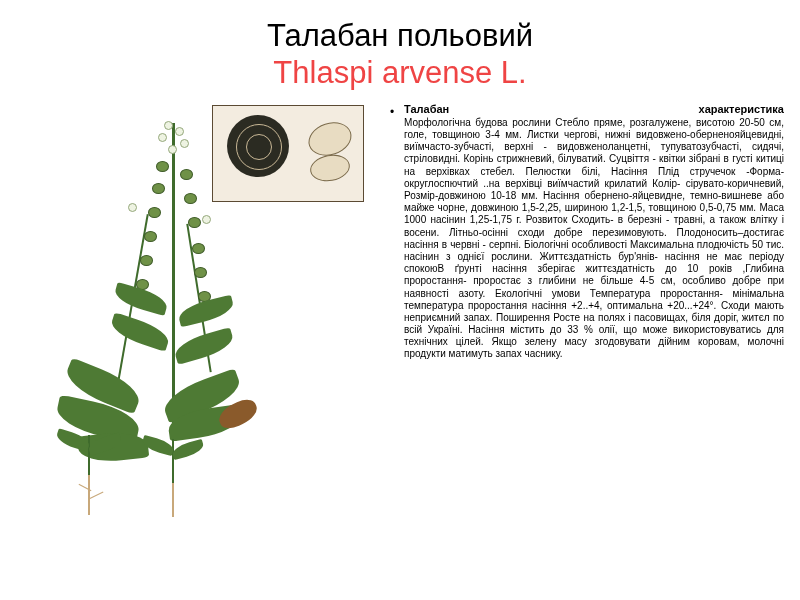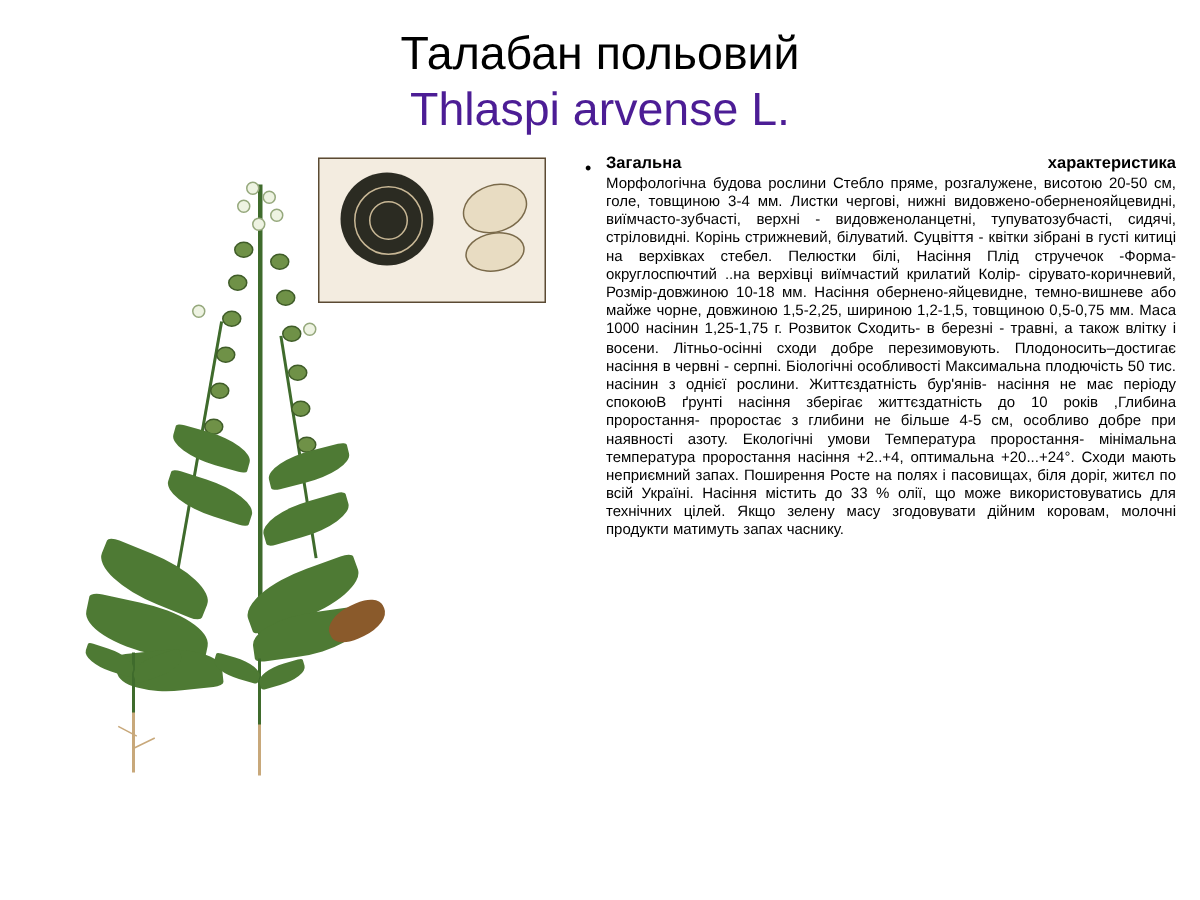--- a/index.html
+++ b/index.html
@@ -24,21 +24,21 @@
     padding-top: 18px;
   }
   .title-line1 {
     font-size: 31px;
     color: #000000;
     line-height: 1.18;
     font-weight: normal;
   }
   .title-line2 {
     font-size: 31px;
-    color: #4c1d95;
+    color: #ef4444;
     line-height: 1.18;
     font-weight: normal;
   }
   .content-row {
     display: flex;
     flex-direction: row;
     align-items: flex-start;
     margin-top: 12px;
   }
   .image-col {
@@ -225,21 +225,21 @@
 
         <div class="brown-pod" style="left:196px; top:300px; width:40px; height:22px;"></div>
       </div>
     </div>
 
     <div class="text-col">
       <div class="bullet-row">
         <div class="bullet-dot">•</div>
         <div class="bullet-body">
           <div class="para-head">
-            <span class="h-left">Загальна</span>
+            <span class="h-left">Талабан</span>
             <span class="h-right">характеристика</span>
           </div>
           <div class="para-text">Морфологічна будова рослини Стебло пряме, розгалужене, висотою 20-50 см, голе, товщиною 3-4 мм. Листки чергові, нижні видовжено-оберненояйцевидні, виїмчасто-зубчасті, верхні - видовженоланцетні, тупуватозубчасті, сидячі, стріловидні. Корінь стрижневий, білуватий. Суцвіття - квітки зібрані в густі китиці на верхівках стебел. Пелюстки білі, Насіння Плід стручечок -Форма- округлоспючтий ..на верхівці виїмчастий крилатий Колір- сірувато-коричневий, Розмір-довжиною 10-18 мм. Насіння обернено-яйцевидне, темно-вишневе або майже чорне, довжиною 1,5-2,25, шириною 1,2-1,5, товщиною 0,5-0,75 мм. Маса 1000 насінин 1,25-1,75 г. Розвиток Сходить- в березні - травні, а також влітку і восени. Літньо-осінні сходи добре перезимовують. Плодоносить–достигає насіння в червні - серпні. Біологічні особливості Максимальна плодючість 50 тис. насінин з однієї рослини. Життєздатність бур'янів- насіння не має періоду спокоюВ ґрунті насіння зберігає життєздатність до 10 років ,Глибина проростання- проростає з глибини не більше 4-5 см, особливо добре при наявності азоту. Екологічні умови Температура проростання- мінімальна температура проростання насіння +2..+4, оптимальна +20...+24°. Сходи мають неприємний запах. Поширення Росте на полях і пасовищах, біля доріг, житєл по всій Україні. Насіння містить до 33 % олії, що може використовуватись для технічних цілей. Якщо зелену масу згодовувати дійним коровам, молочні продукти матимуть запах часнику.</div>
         </div>
       </div>
     </div>
 
   </div>
 </div>
 

